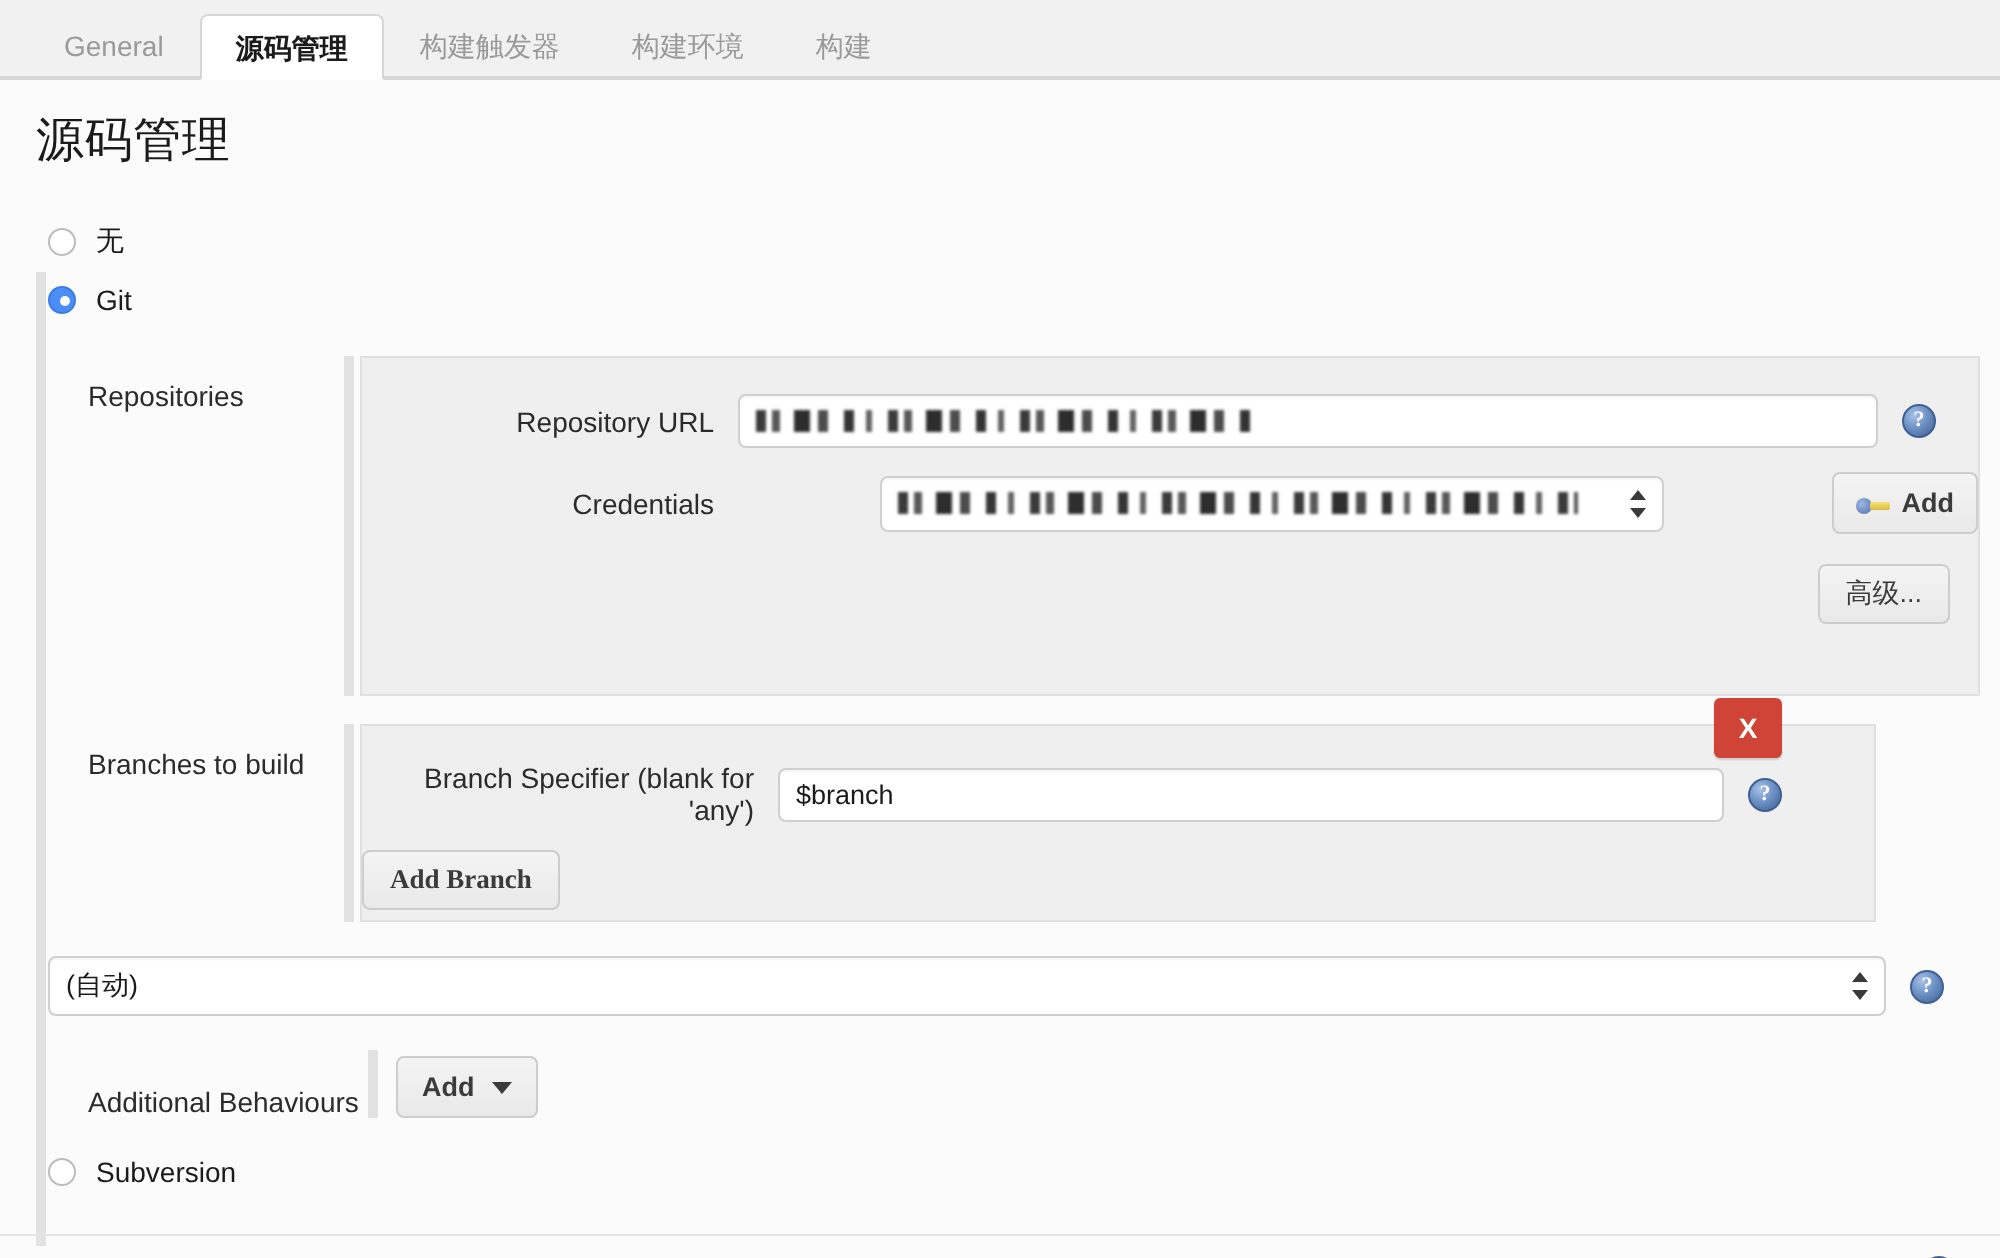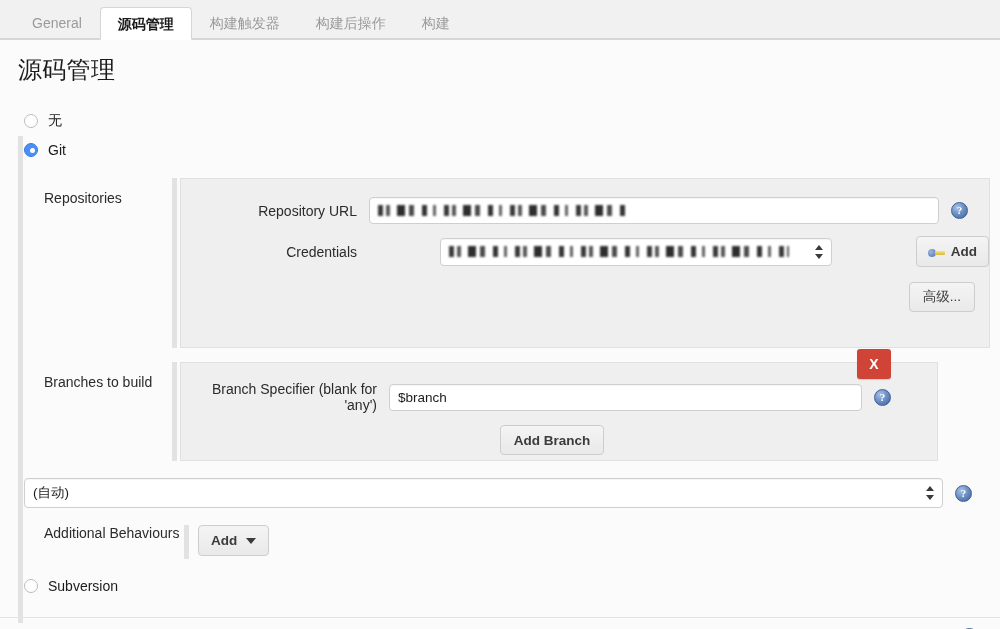--- a/index.html
+++ b/index.html
@@ -305,21 +305,21 @@
     background: #e4e4e4;
   }
 </style>
 </head>
 <body>
 
 <div class="tabbar">
   <div class="tab">General</div>
   <div class="tab active">源码管理</div>
   <div class="tab">构建触发器</div>
-  <div class="tab">构建后操作</div>
+  <div class="tab">构建环境</div>
   <div class="tab">构建</div>
 </div>
 
 <div class="page">
 
   <div class="page-title">源码管理</div>
 
   <div class="guide" style="left:18px; top:96px; height:487px;"></div>
 
   <div class="radio-row" style="margin-top:8px;">
@@ -371,36 +371,36 @@
     <div class="panel" style="height:99px; margin-right:52px;">
 
       <div class="btn-x">X</div>
 
       <div class="field-row" style="padding-top:18px;">
         <div class="field-label" style="width:208px;">Branch Specifier (blank for 'any')</div>
         <div class="txt" style="width:473px; line-height:25px;">$branch</div>
         <div class="help" style="margin-left:12px;">?</div>
       </div>
 
-      <div style="display:flex; justify-content:center; padding-right:14px; padding-top:4px;">
+      <div style="display:flex; justify-content:flex-start; padding-right:14px; padding-top:4px;font-family:Liberation Serif, serif;">
         <div class="btn">Add Branch</div>
       </div>
 
     </div>
   </div>
 
   <div class="section" style="margin-top:17px; align-items:center;">
     <div class="sel" style="flex:1; margin-right:12px; height:30px;align-items:center;">
       <span>(自动)</span>
       <span class="arrows"></span>
     </div>
     <div class="help" style="margin-right:18px;">?</div>
   </div>
 
-  <div class="section" style="margin-top:17px; align-items:flex-start;">
+  <div class="section" style="margin-top:17px; align-items:flex-end;">
     <div class="sec-label" style="padding-top:0; width:160px;">Additional Behaviours</div>
     <div class="panel-guide" style="height:34px;"></div>
     <div class="btn" style="margin-left:6px; height:31px; padding:0 12px;">
       <span>Add</span>
       <span class="caret"></span>
     </div>
   </div>
 
   <div class="bottom-rule" style="top:577px;"></div>
 

